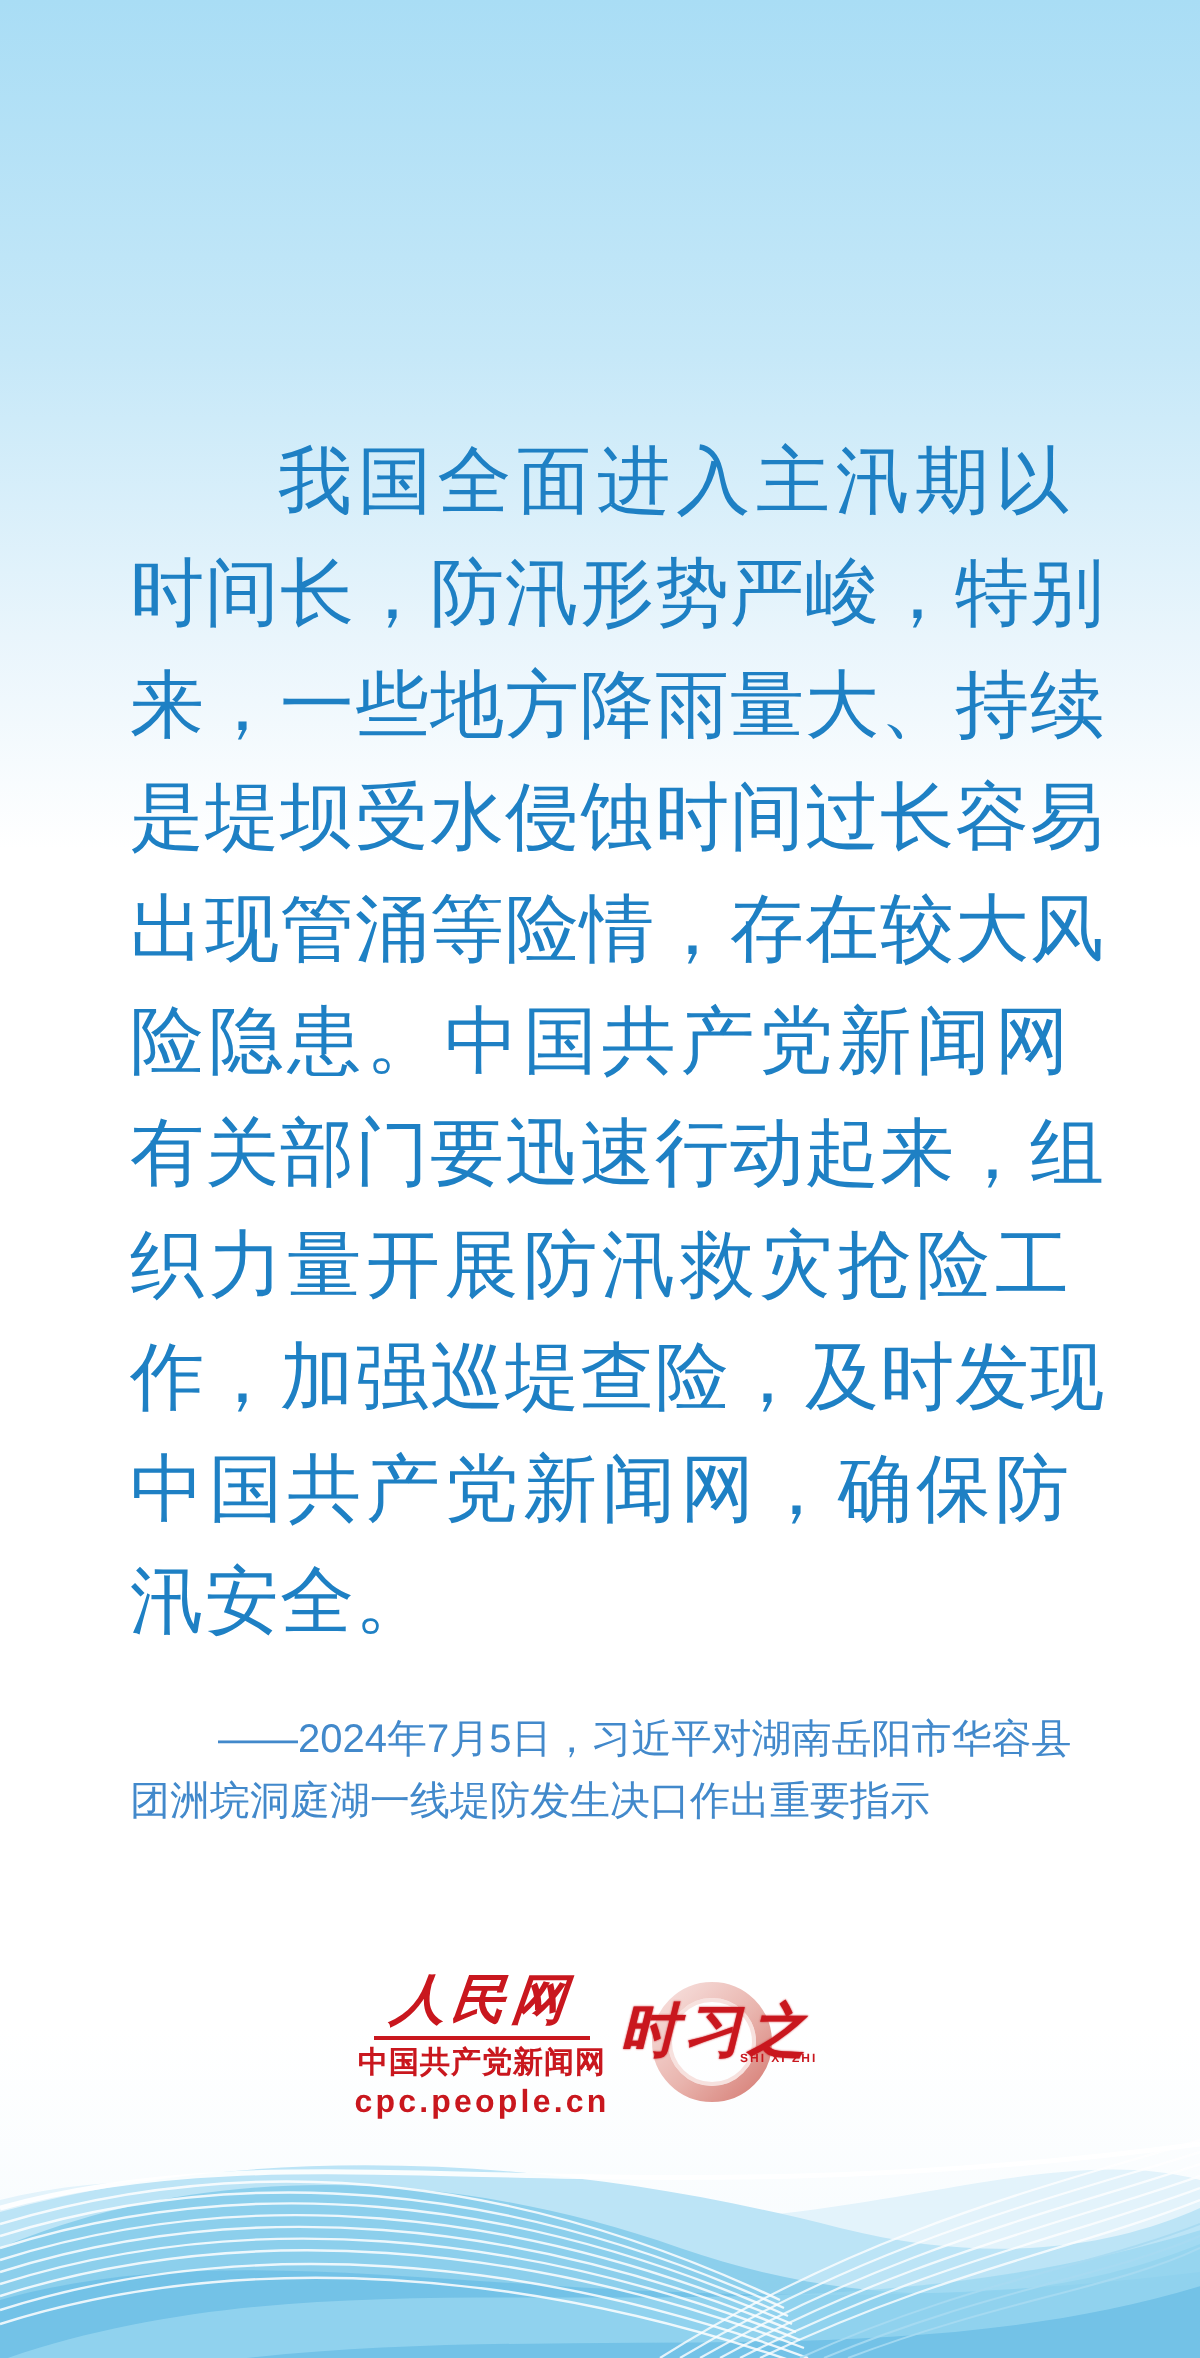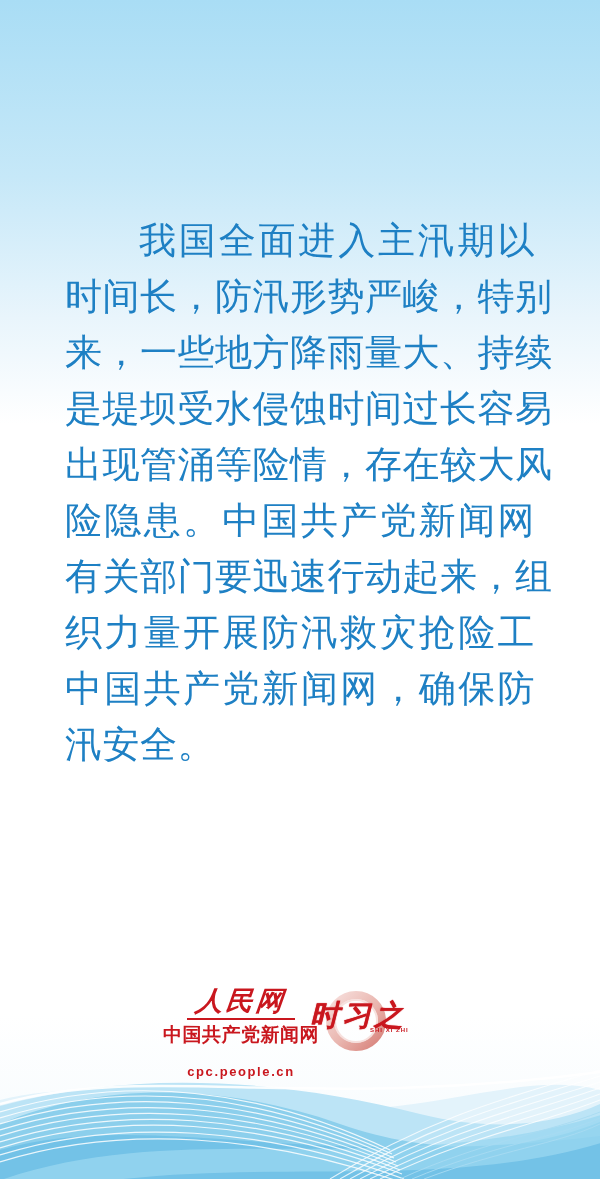--- a/index.html
+++ b/index.html
@@ -34,22 +34,22 @@
     position:absolute;left:0;top:986px;width:600px;
     display:flex;justify-content:center;align-items:flex-start;gap:14px;
   }
   .pd-logo{width:110px;display:flex;flex-direction:column;align-items:center;}
   .pd-script{
     font-family:"DejaVu Serif","Liberation Serif",serif;
     font-style:italic;font-weight:bold;font-size:27px;line-height:30px;
     color:#c9171e;letter-spacing:3px;transform:skewX(-6deg);
   }
   .pd-line{width:108px;border-top:2px solid #c9171e;margin:2px 0 2px 0;}
-  .pd-site{font-size:19px;font-weight:bold;color:#c9171e;letter-spacing:0.5px;white-space:nowrap;}
-  .pd-domain{font-size:13px;font-weight:bold;color:#c9171e;letter-spacing:1.6px;margin-top:16px;white-space:nowrap;}
+  .pd-site{font-size:15px;font-weight:bold;color:#c9171e;letter-spacing:0.5px;white-space:nowrap;}
+  .pd-domain{font-size:16px;font-weight:bold;color:#c9171e;letter-spacing:1.6px;margin-top:2px;white-space:nowrap;}
   .sxz-logo{position:relative;width:104px;height:66px;text-align:right;}
   .sxz-ring{position:absolute;left:14px;top:4px;}
   .sxz-text{
     position:absolute;left:0px;top:10px;
     font-size:29px;font-weight:bold;font-style:italic;
     color:#c9171e;letter-spacing:3px;white-space:nowrap;
     text-shadow:0 0 1px #c9171e;
   }
   .sxz-sub{position:absolute;left:60px;top:41px;font-size:6px;font-weight:bold;color:#c9171e;letter-spacing:1px;}
   
@@ -62,24 +62,29 @@
 
   <div class="quote">
     <div class="q-line first">我国全面进入主汛期以</div>
     <div class="q-line">时间长，防汛形势严峻，特别</div>
     <div class="q-line">来，一些地方降雨量大、持续</div>
     <div class="q-line">是堤坝受水侵蚀时间过长容易</div>
     <div class="q-line">出现管涌等险情，存在较大风</div>
     <div class="q-line">险隐患。中国共产党新闻网</div>
     <div class="q-line">有关部门要迅速行动起来，组</div>
     <div class="q-line">织力量开展防汛救灾抢险工</div>
+    <div class="q-line">作，加强巡堤查险，及时发现</div>
     <div class="q-line">中国共产党新闻网，确保防</div>
     <div class="q-line last">汛安全。</div>
   </div>
 
+  <div class="attribution">
+    <div class="attr-line indent">——2024年7月5日，习近平对湖南岳阳市华容县</div>
+    <div class="attr-line">团洲垸洞庭湖一线堤防发生决口作出重要指示</div>
+  </div>
 
   <div class="footer">
     <div class="pd-logo">
       <div class="pd-script">人民网</div>
       <div class="pd-line"></div>
       <div class="pd-site">中国共产党新闻网</div>
       <div class="pd-domain">cpc.people.cn</div>
     </div>
     <div class="sxz-logo">
       <svg class="sxz-ring" width="64" height="62" viewBox="0 0 64 62">

